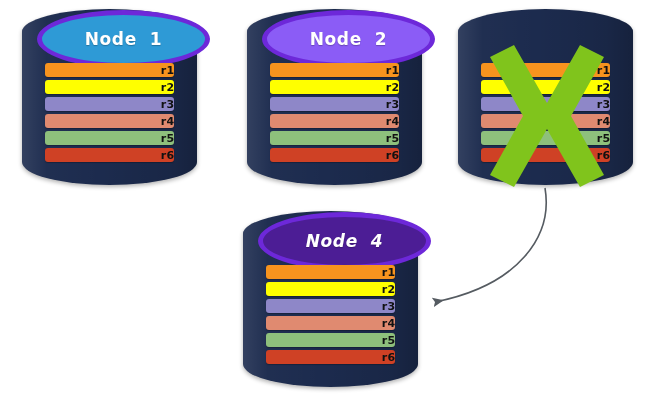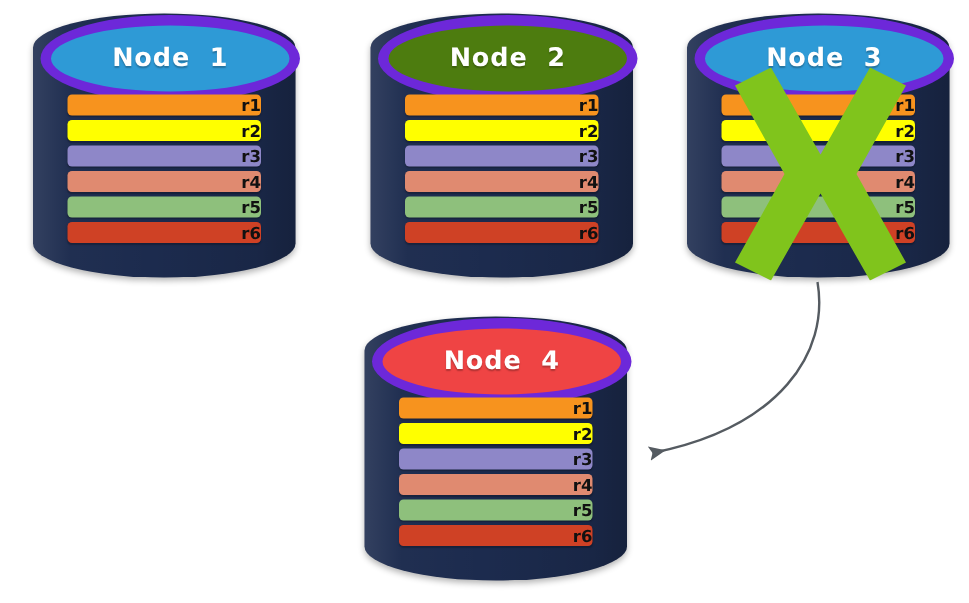--- a/index.html
+++ b/index.html
@@ -50,27 +50,27 @@
         rgba(255,255,255,0.10) 0%,
         rgba(255,255,255,0.02) 14%,
         rgba(0,0,0,0.00) 45%,
         rgba(0,0,0,0.10) 85%,
         rgba(0,0,0,0.22) 100%);
     pointer-events: none;
   }
 
   .cyl-top {
     position: absolute;
-    left: 5px;
+    left: 15px;
     top: 1px;
     width: calc(100% - 2px);
     height: 58px;
     border-radius: 50%;
     background: #2e9ad6;
-    border: 7px solid #6d28d9;
+    border: 5px solid #6d28d9;
     box-sizing: border-box;
   }
 
   .cyl-top-label {
     position: absolute;
     left: 0;
     top: 0;
     width: 100%;
     height: 100%;
     display: flex;
@@ -157,21 +157,21 @@
           <span>r5</span>
         </div>
         <div class="row-bar" style="background: rgb(207, 65, 37);">
           <span>r6</span>
         </div>
       </div>
     </div>
     <div class="node" style="left: 247px; top: 9px; width: 175px; height: 176px;">
       <div class="cyl-body" style="background: rgb(28, 43, 78);"></div>
       <div class="cyl-shade"></div>
-      <div class="cyl-top" style="background: #4d7c0f;">
+      <div class="cyl-top" style="background: #8b5cf6;">
         <div class="cyl-top-label">Node  2</div>
       </div>
       <div class="rows">
         <div class="row-bar" style="background: rgb(247, 147, 30);">
           <span>r1</span>
         </div>
         <div class="row-bar" style="background: rgb(255, 255, 0);">
           <span>r2</span>
         </div>
         <div class="row-bar" style="background: rgb(142, 135, 200);">
@@ -184,23 +184,20 @@
           <span>r5</span>
         </div>
         <div class="row-bar" style="background: rgb(207, 65, 37);">
           <span>r6</span>
         </div>
       </div>
     </div>
     <div class="node" style="left: 458px; top: 9px; width: 175px; height: 176px;">
       <div class="cyl-body" style="background: rgb(28, 43, 78);"></div>
       <div class="cyl-shade"></div>
-      <div class="cyl-top" style="background: rgb(46, 154, 214);">
-        <div class="cyl-top-label">Node  3</div>
-      </div>
       <div class="rows">
         <div class="row-bar" style="background: rgb(247, 147, 30);">
           <span>r1</span>
         </div>
         <div class="row-bar" style="background: rgb(255, 255, 0);">
           <span>r2</span>
         </div>
         <div class="row-bar" style="background: rgb(142, 135, 200);">
           <span>r3</span>
         </div>
@@ -211,21 +208,21 @@
           <span>r5</span>
         </div>
         <div class="row-bar" style="background: rgb(207, 65, 37);">
           <span>r6</span>
         </div>
       </div>
     </div>
     <div class="node" style="left: 243px; top: 211px; width: 175px; height: 176px;">
       <div class="cyl-body" style="background: rgb(28, 43, 78);"></div>
       <div class="cyl-shade"></div>
-      <div class="cyl-top" style="background: #ef4444;">
+      <div class="cyl-top" style="background: #4c1d95; font-style: italic;">
         <div class="cyl-top-label">Node  4</div>
       </div>
       <div class="rows">
         <div class="row-bar" style="background: rgb(247, 147, 30);">
           <span>r1</span>
         </div>
         <div class="row-bar" style="background: rgb(255, 255, 0);">
           <span>r2</span>
         </div>
         <div class="row-bar" style="background: rgb(142, 135, 200);">

